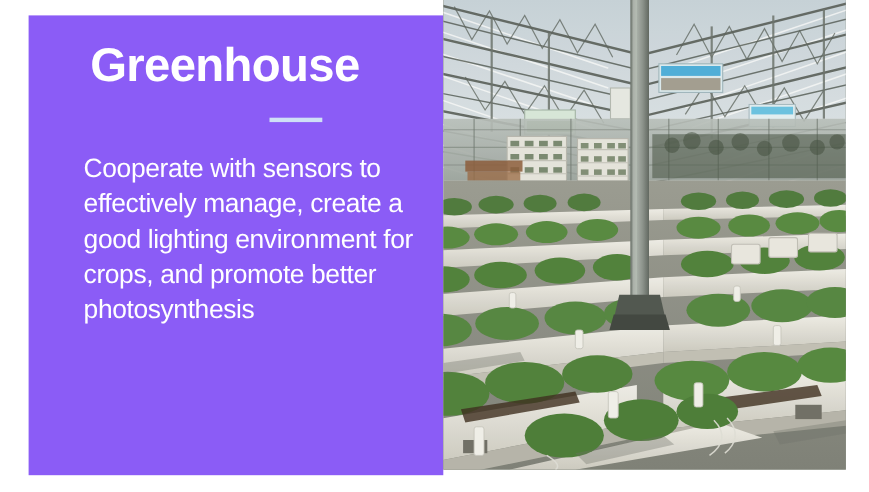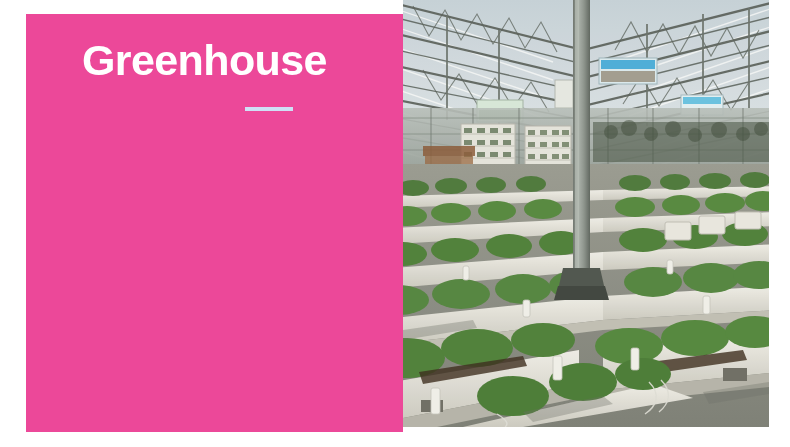--- a/index.html
+++ b/index.html
@@ -19,21 +19,21 @@
     background: #ffffff;
   }
 
   
   .blue-panel {
     position: absolute;
     left: 26px;
     top: 14px;
     width: 377px;
     height: 418px;
-    background: #ec4899;
+    background: #8b5cf6;
     overflow: hidden;
   }
 
   .panel-inner {
     position: absolute;
     left: 0;
     top: 0;
     width: 100%;
     padding: 24px 22px 0 50px;
   }
@@ -82,20 +82,21 @@
 </style>
 </head>
 <body>
 
 <div class="slide">
 
   <div class="blue-panel">
     <div class="panel-inner">
       <div class="title">Greenhouse</div>
       <div class="divider"></div>
+      <div class="body-text">Cooperate with sensors to effectively manage, create a good lighting environment for crops, and promote better photosynthesis</div>
     </div>
   </div>
 
   <div class="photo">
     <svg viewBox="0 0 366 427" preserveAspectRatio="none">
       <defs>
         <linearGradient id="skyG" x1="0" y1="0" x2="0" y2="1">
           <stop offset="0%" stop-color="#c9d4dc"></stop>
           <stop offset="60%" stop-color="#dde4e8"></stop>
           <stop offset="100%" stop-color="#cdd6d6"></stop>

